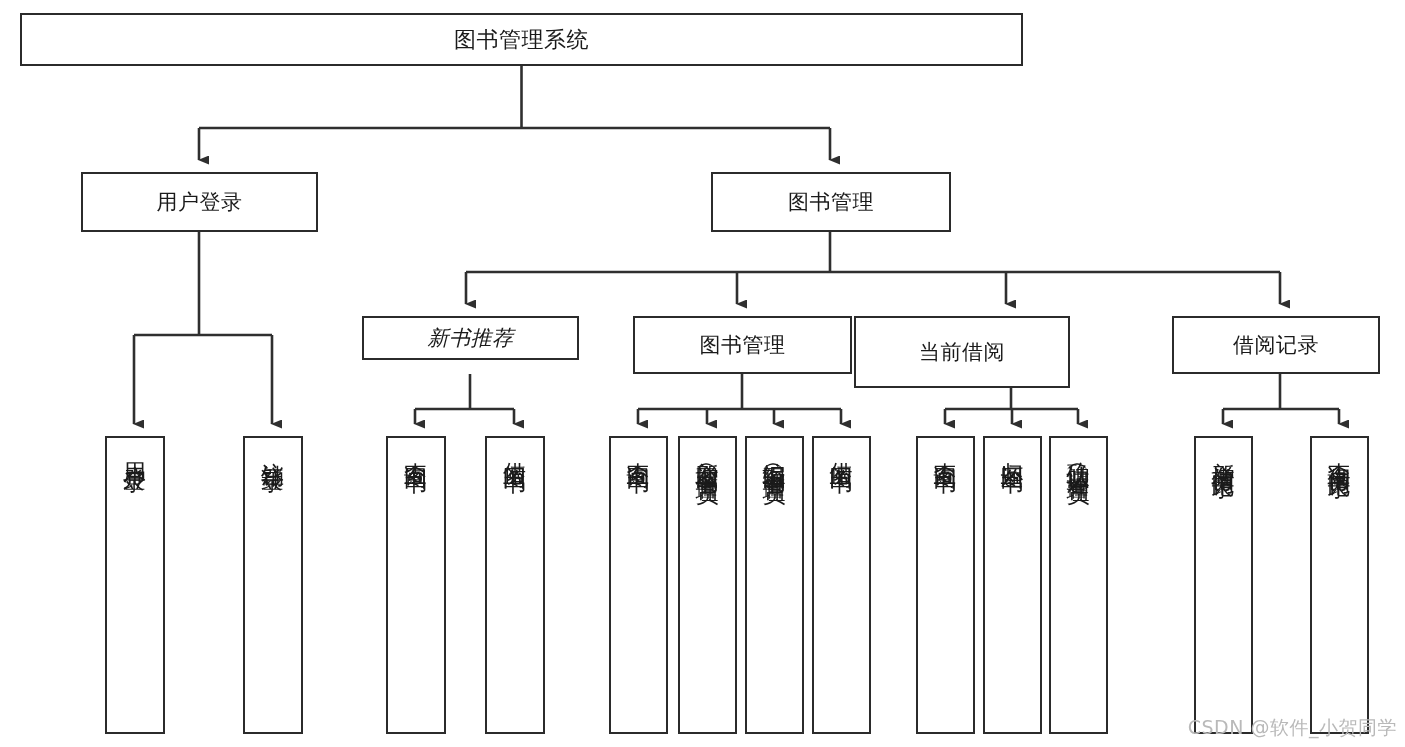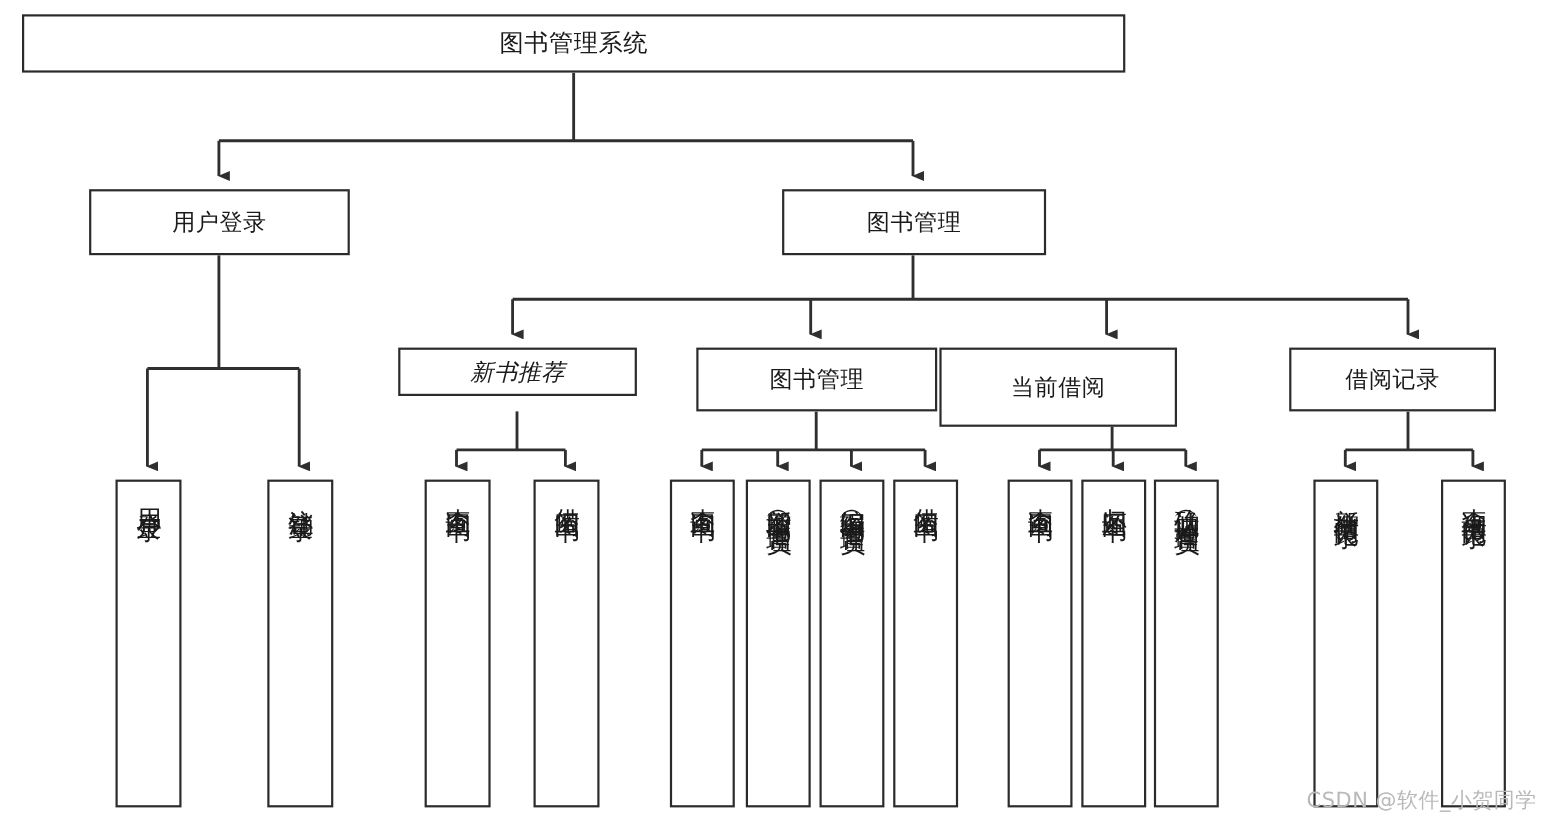--- a/index.html
+++ b/index.html
@@ -145,21 +145,21 @@
 
   <div class="node h" style="left:362px; top:316px; width:217px; height:44px;font-style:italic;">
     <span class="label">新书推荐</span>
   </div>
   <div class="node h" style="left:633px; top:316px; width:219px; height:58px;">
     <span class="label">图书管理</span>
   </div>
   <div class="node h" style="left:854px; top:316px; width:216px; height:72px;">
     <span class="label">当前借阅</span>
   </div>
-  <div class="node h" style="left:1172px; top:316px; width:188px; height:58px;font-family:Liberation Serif, serif;">
+  <div class="node h" style="left:1172px; top:316px; width:208px; height:58px;font-family:Liberation Serif, serif;">
     <span class="label">借阅记录</span>
   </div>
 
   <div class="node v" style="left:105px; top:436px; width:60px; height:298px;">
     <span class="label">用户登录</span>
   </div>
   <div class="node v" style="left:243px; top:436px; width:60px; height:298px;">
     <span class="label">注销登录</span>
   </div>
   <div class="node v" style="left:386px; top:436px; width:60px; height:298px;">

